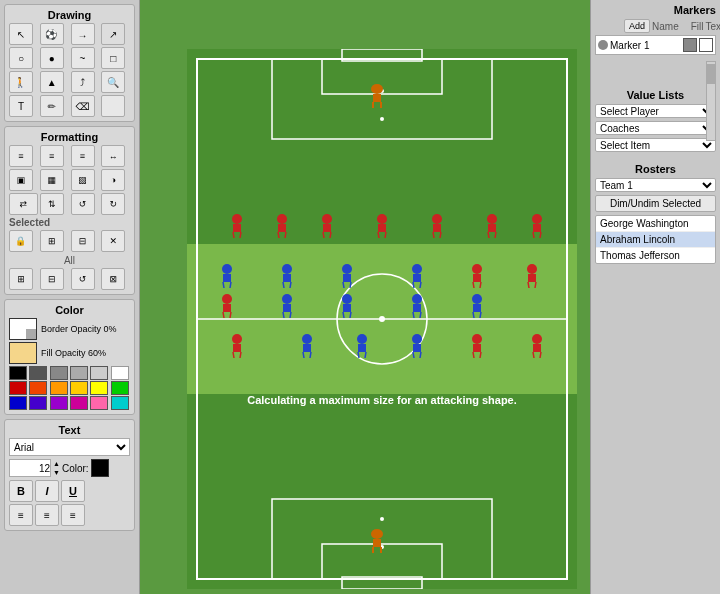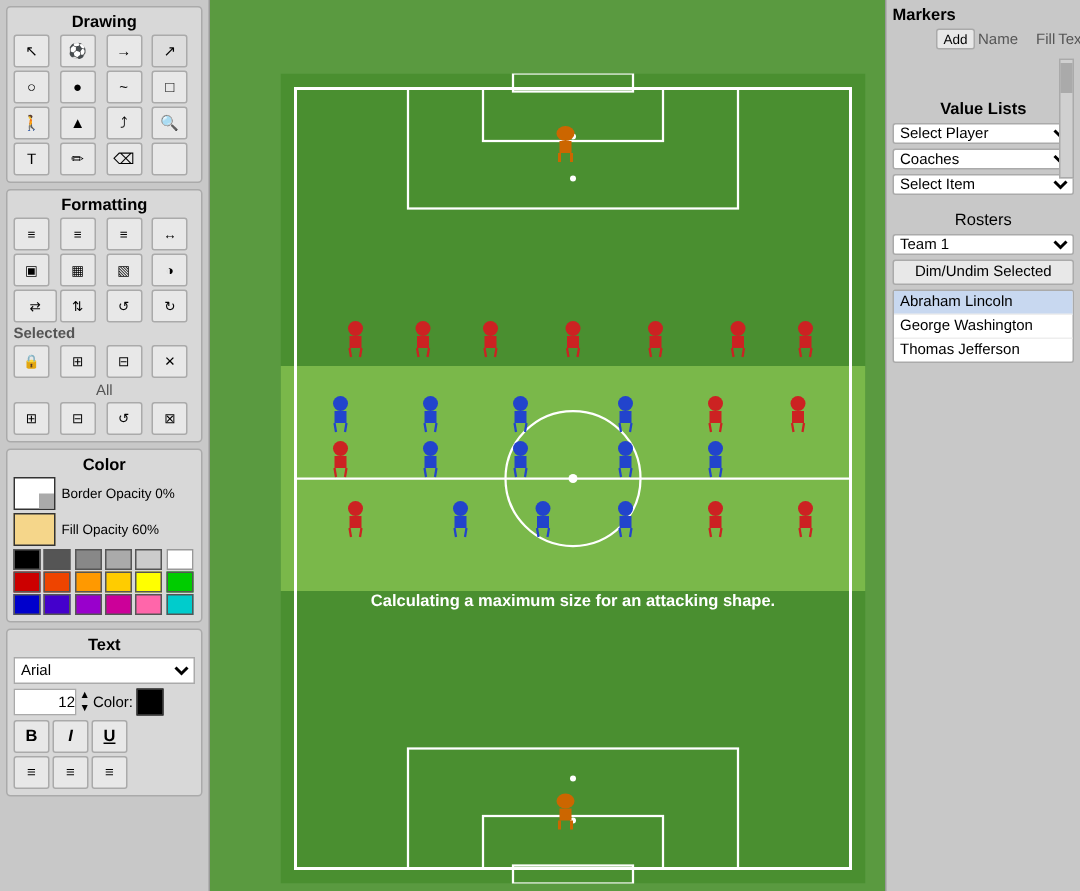--- a/index.html
+++ b/index.html
@@ -229,21 +229,21 @@
     .dropdown-select {
       flex: 1;
       font-size: 10px;
       height: 14px;
       border: 1px solid #aaa;
       background: white;
       border-radius: 2px;
     }
 
     .rosters-section { margin-top: 4px; }
-    .rosters-title { text-align: center; font-weight: normal; font-size: 11px; margin-bottom: 3px; }
+    .rosters-title { text-align: center; font-weight: bold; font-size: 11px; margin-bottom: 3px; }
 
     .dim-btn {
       width: 100%;
       font-size: 10px;
       padding: 2px;
       background: #e8e8e8;
       border: 1px solid #aaa;
       border-radius: 2px;
       cursor: pointer;
       margin-bottom: 3px;
@@ -623,28 +623,34 @@
       </g>
 
       <text x="195" y="355" text-anchor="middle" fill="white" font-size="11" font-weight="bold" font-family="Arial">Calculating a maximum size for an attacking shape.</text>
     </svg>
   </div>
 </div>
 
 <div class="right-panel">
 
   <div class="markers-section">
-    <div style="text-align:left; font-weight:bold; font-size:11px; margin-bottom:3px;">Markers</div>
+    <div style="text-align:right; font-weight:bold; font-size:11px; margin-bottom:3px;">Markers</div>
     <div style="display:flex; align-items:center; gap:2px; margin-bottom:2px;padding-left:29px;">
       <button class="markers-btn">Add</button>
       <span style="font-size:10px; color:#555;">Name</span>
       <span style="font-size:10px; color:#555; margin-left:10px;">Fill</span>
       <span style="font-size:10px; color:#555;">Text</span>
       <span class="markers-plus">+</span>
     </div>
+    <div class="marker-row">
+      <div class="marker-dot"></div>
+      <span class="marker-name">Marker 1</span>
+      <div class="marker-swatch" style="background:#888;"></div>
+      <div class="marker-swatch2"></div>
+    </div>
   </div>
 
   <div style="height: 20px; position: relative;">
     <div style="position:absolute; right:0; top:0; width:10px; height:80px; background:#d0d0d0; border:1px solid #aaa;">
       <div style="width:8px; height:20px; background:#aaa; margin:2px auto;"></div>
     </div>
   </div>
 
   <div class="value-lists-section">
     <div class="value-lists-title">Value Lists</div>
@@ -667,19 +673,19 @@
 
   <div class="rosters-section">
     <div class="rosters-title">Rosters</div>
     <div class="dropdown-row">
       <select class="dropdown-select">
         <option>Team 1</option>
       </select>
     </div>
     <div class="dim-btn">Dim/Undim Selected</div>
     <div class="roster-list">
+      <div class="roster-item">George Washington</div>
       <div class="roster-item selected">Abraham Lincoln</div>
-      <div class="roster-item">George Washington</div>
       <div class="roster-item">Thomas Jefferson</div>
     </div>
   </div>
 
 </div>
 
 </body></html>

